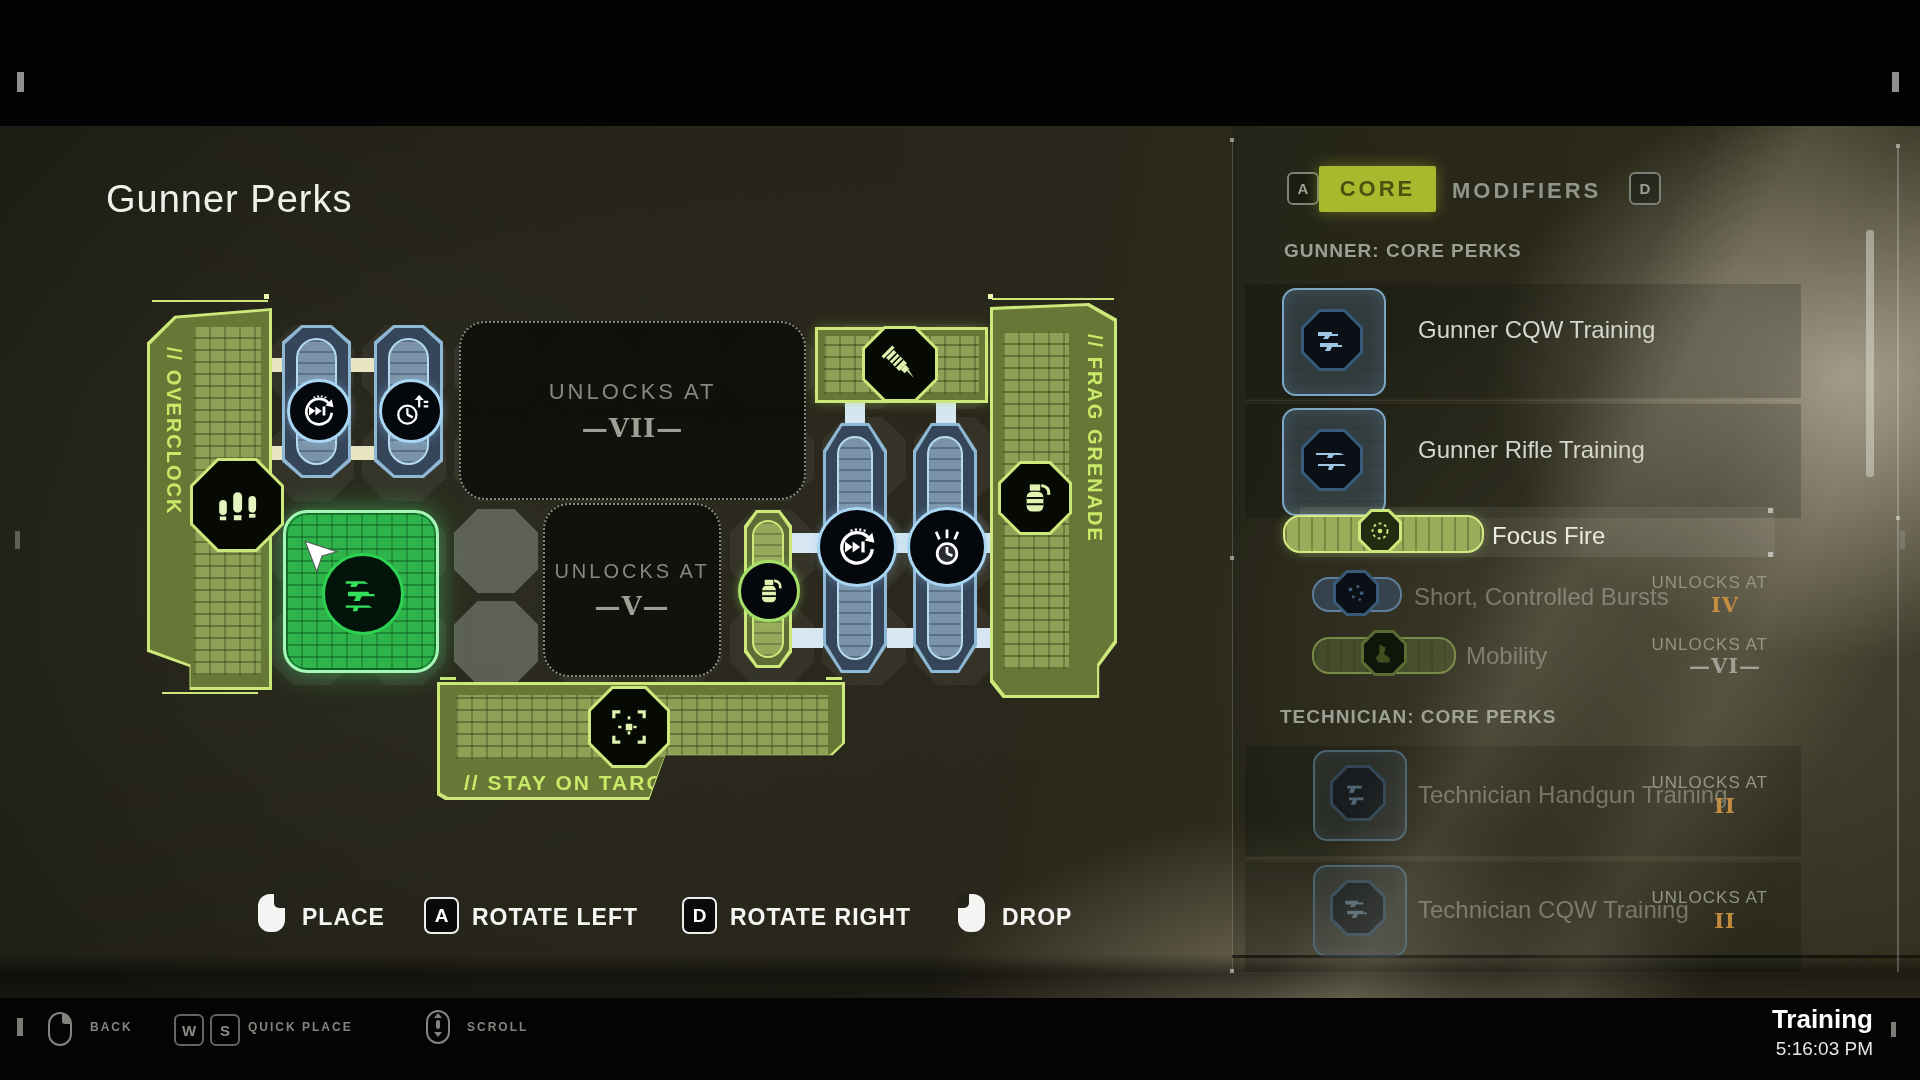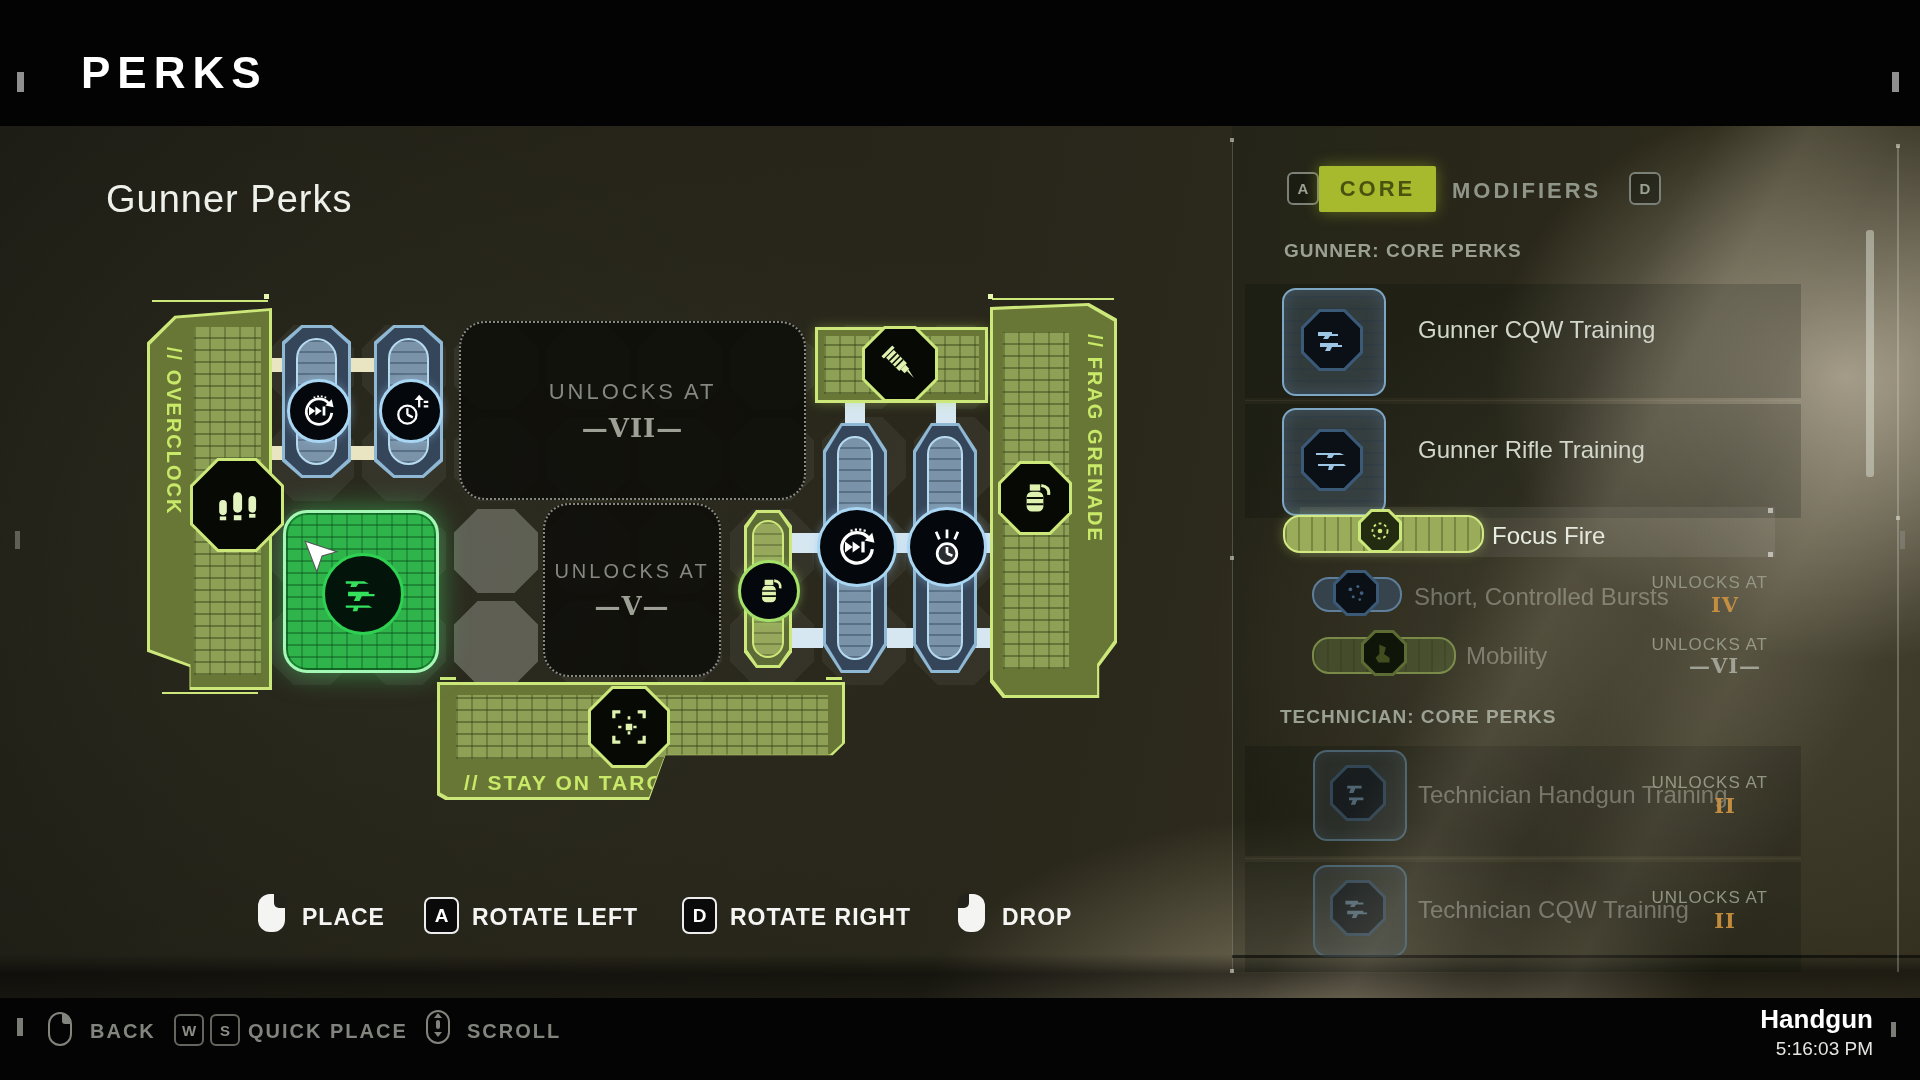--- a/index.html
+++ b/index.html
@@ -160,37 +160,36 @@
   .unlock-val{position:absolute;width:120px;text-align:center;padding-left:34px;box-sizing:border-box;
     font-family:"DejaVu Serif",serif;font-weight:700;font-size:21px;letter-spacing:1px;}
   .unlock-val.gold{color:#c28a3a;}
   .unlock-val.gray{color:#9a9e92;}
   .scrollbar{position:absolute;left:1866px;top:104px;width:8px;height:247px;border-radius:3px;
     background:rgba(222,226,214,.5);}
   .panel-bottom-line{position:absolute;left:1232px;top:829px;width:688px;height:3px;background:rgba(0,0,0,.55);}
 
   
   .footer{position:absolute;left:0;top:998px;width:1920px;height:82px;background:#040404;}
-  .foot-label{position:absolute;font-size:20px;font-weight:700;color:#82857d;letter-spacing:2px;}
+  .foot-label{position:absolute;font-size:12px;font-weight:700;color:#82857d;letter-spacing:2px;}
   .kc-dim{position:absolute;width:26px;height:28px;border:2px solid #62665e;border-radius:6px;
     color:#8b8e86;font-size:15px;font-weight:700;display:flex;align-items:center;justify-content:center;
     background:rgba(0,0,0,.3);}
   .player-block{position:absolute;right:47px;top:6px;text-align:right;}
   .player-name{font-size:26px;font-weight:700;color:#fff;}
   .player-time{font-size:19px;color:#e4e6e2;margin-top:3px;}
   .foot-dash{position:absolute;width:6px;height:18px;background:#7a7d76;}
 </style>
 </head>
 <body>
 
 <div class="screen">
 
   <div class="topbar">
     <span class="edge-dash" style="left:17px;top:72px;"></span>
-    <h1 class="page-title">PERKS</h1>
     <span class="edge-dash" style="left:1892px;top:72px;"></span>
   </div>
 
   <div class="main">
 
     <h2 class="board-heading">Gunner Perks</h2>
     <span class="mid-dash" style="left:15px;top:405px;"></span>
     <span class="mid-dash" style="left:1900px;top:405px;"></span>
 
     <div class="board-layer" id="grid">
@@ -611,19 +610,19 @@
 
     <div class="mouse outline" style="left:426px;top:12px;width:24px;height:34px;">
       <div class="body"></div>
         <div class="tri up"></div>
         <div class="wheel"></div>
         <div class="tri dn"></div>
     </div>
     <div class="foot-label" style="left:467px;top:22px;">SCROLL</div>
 
     <div class="player-block">
-      <div class="player-name">Handgun</div>
+      <div class="player-name">Training</div>
       <div class="player-time">5:16:03 PM</div>
     </div>
     <span class="foot-dash" style="left:1891px;top:24px;height:15px;width:5px;"></span>
   </div>
 
 </div>
 
 </body></html>

